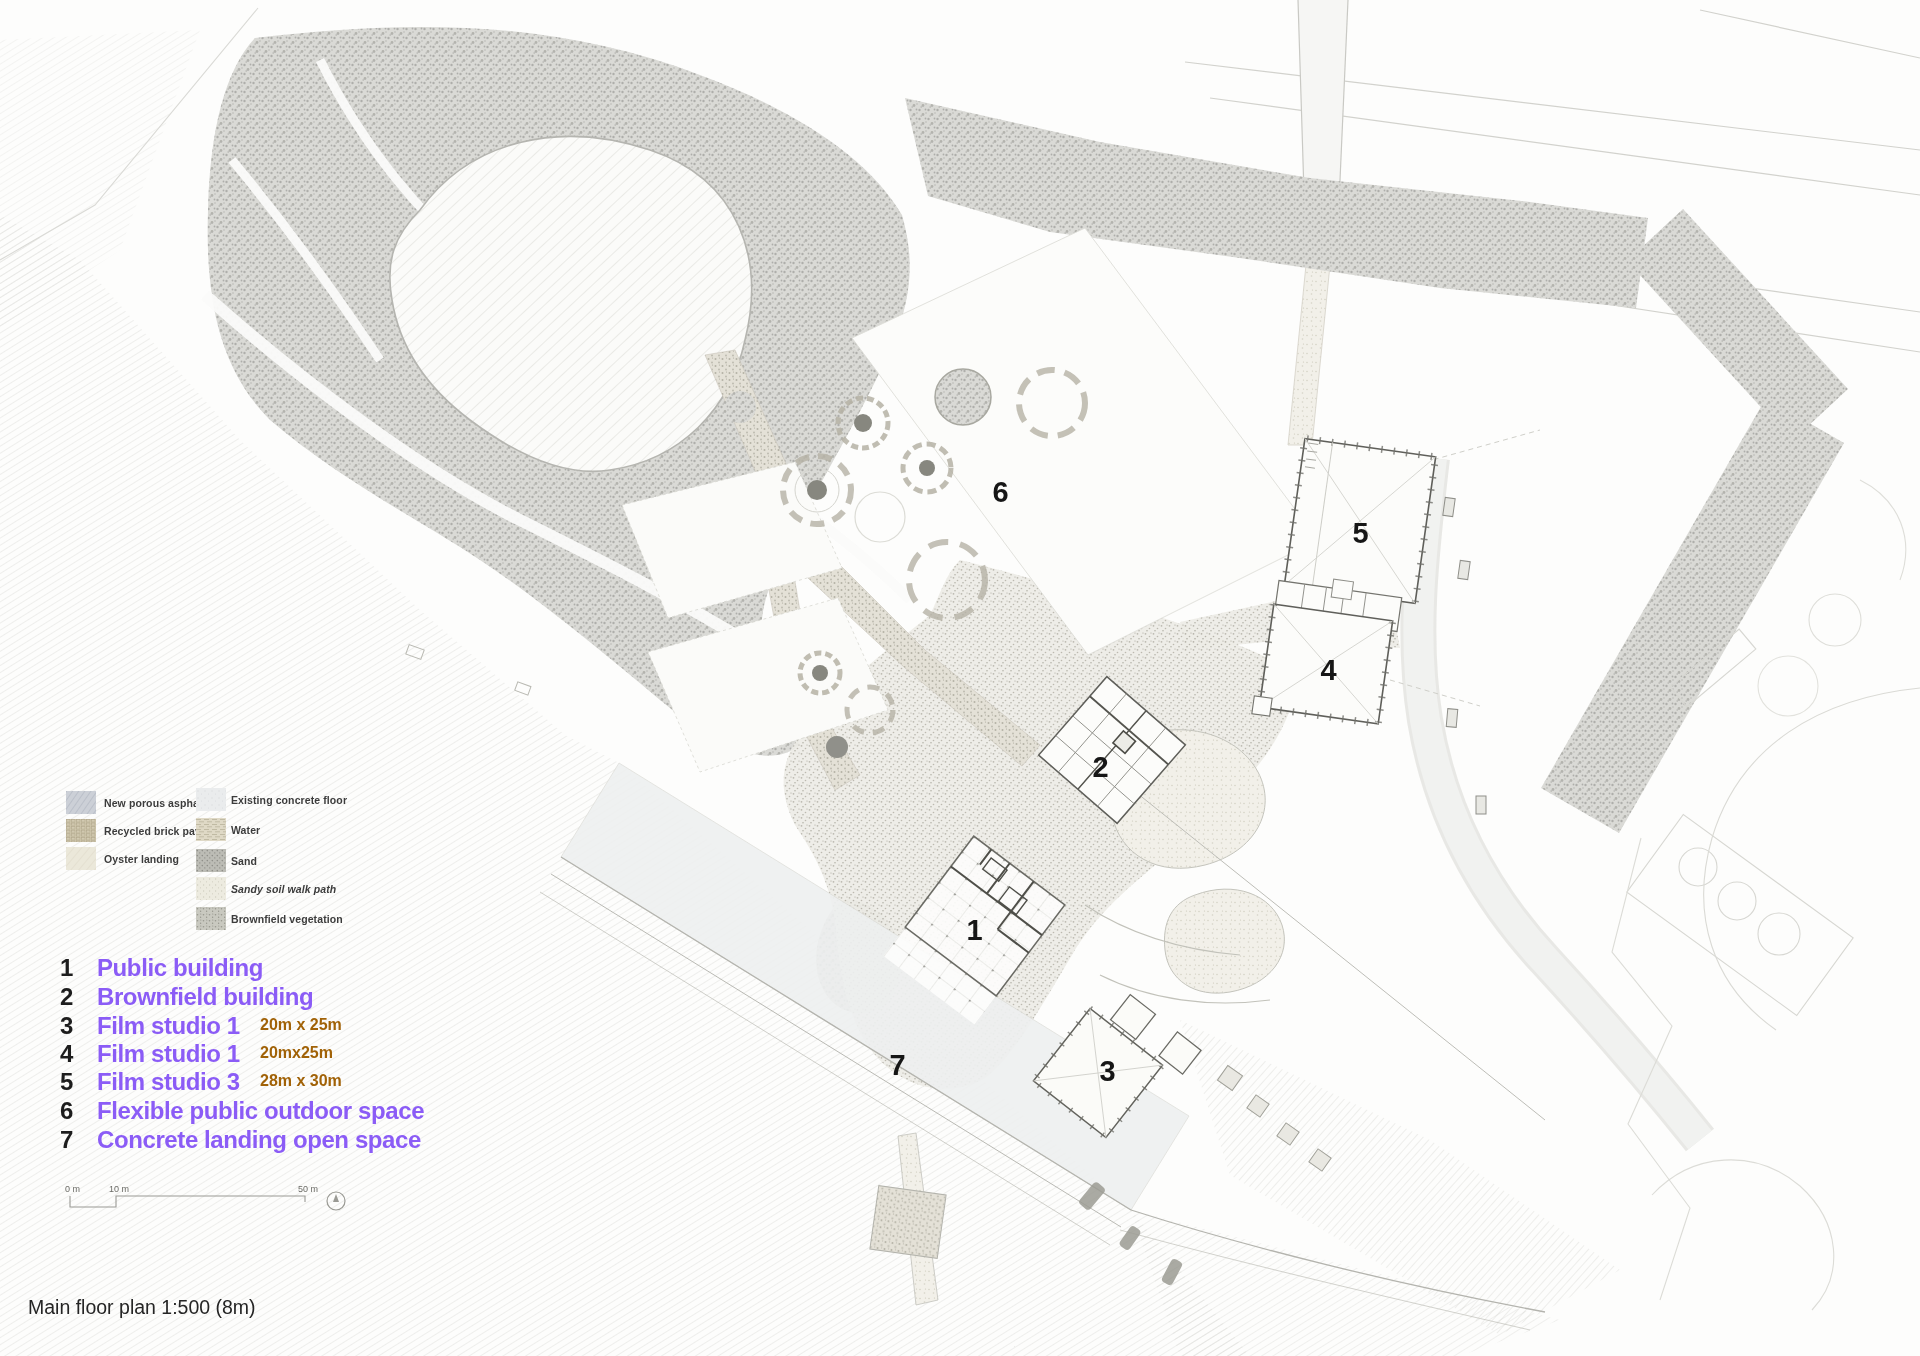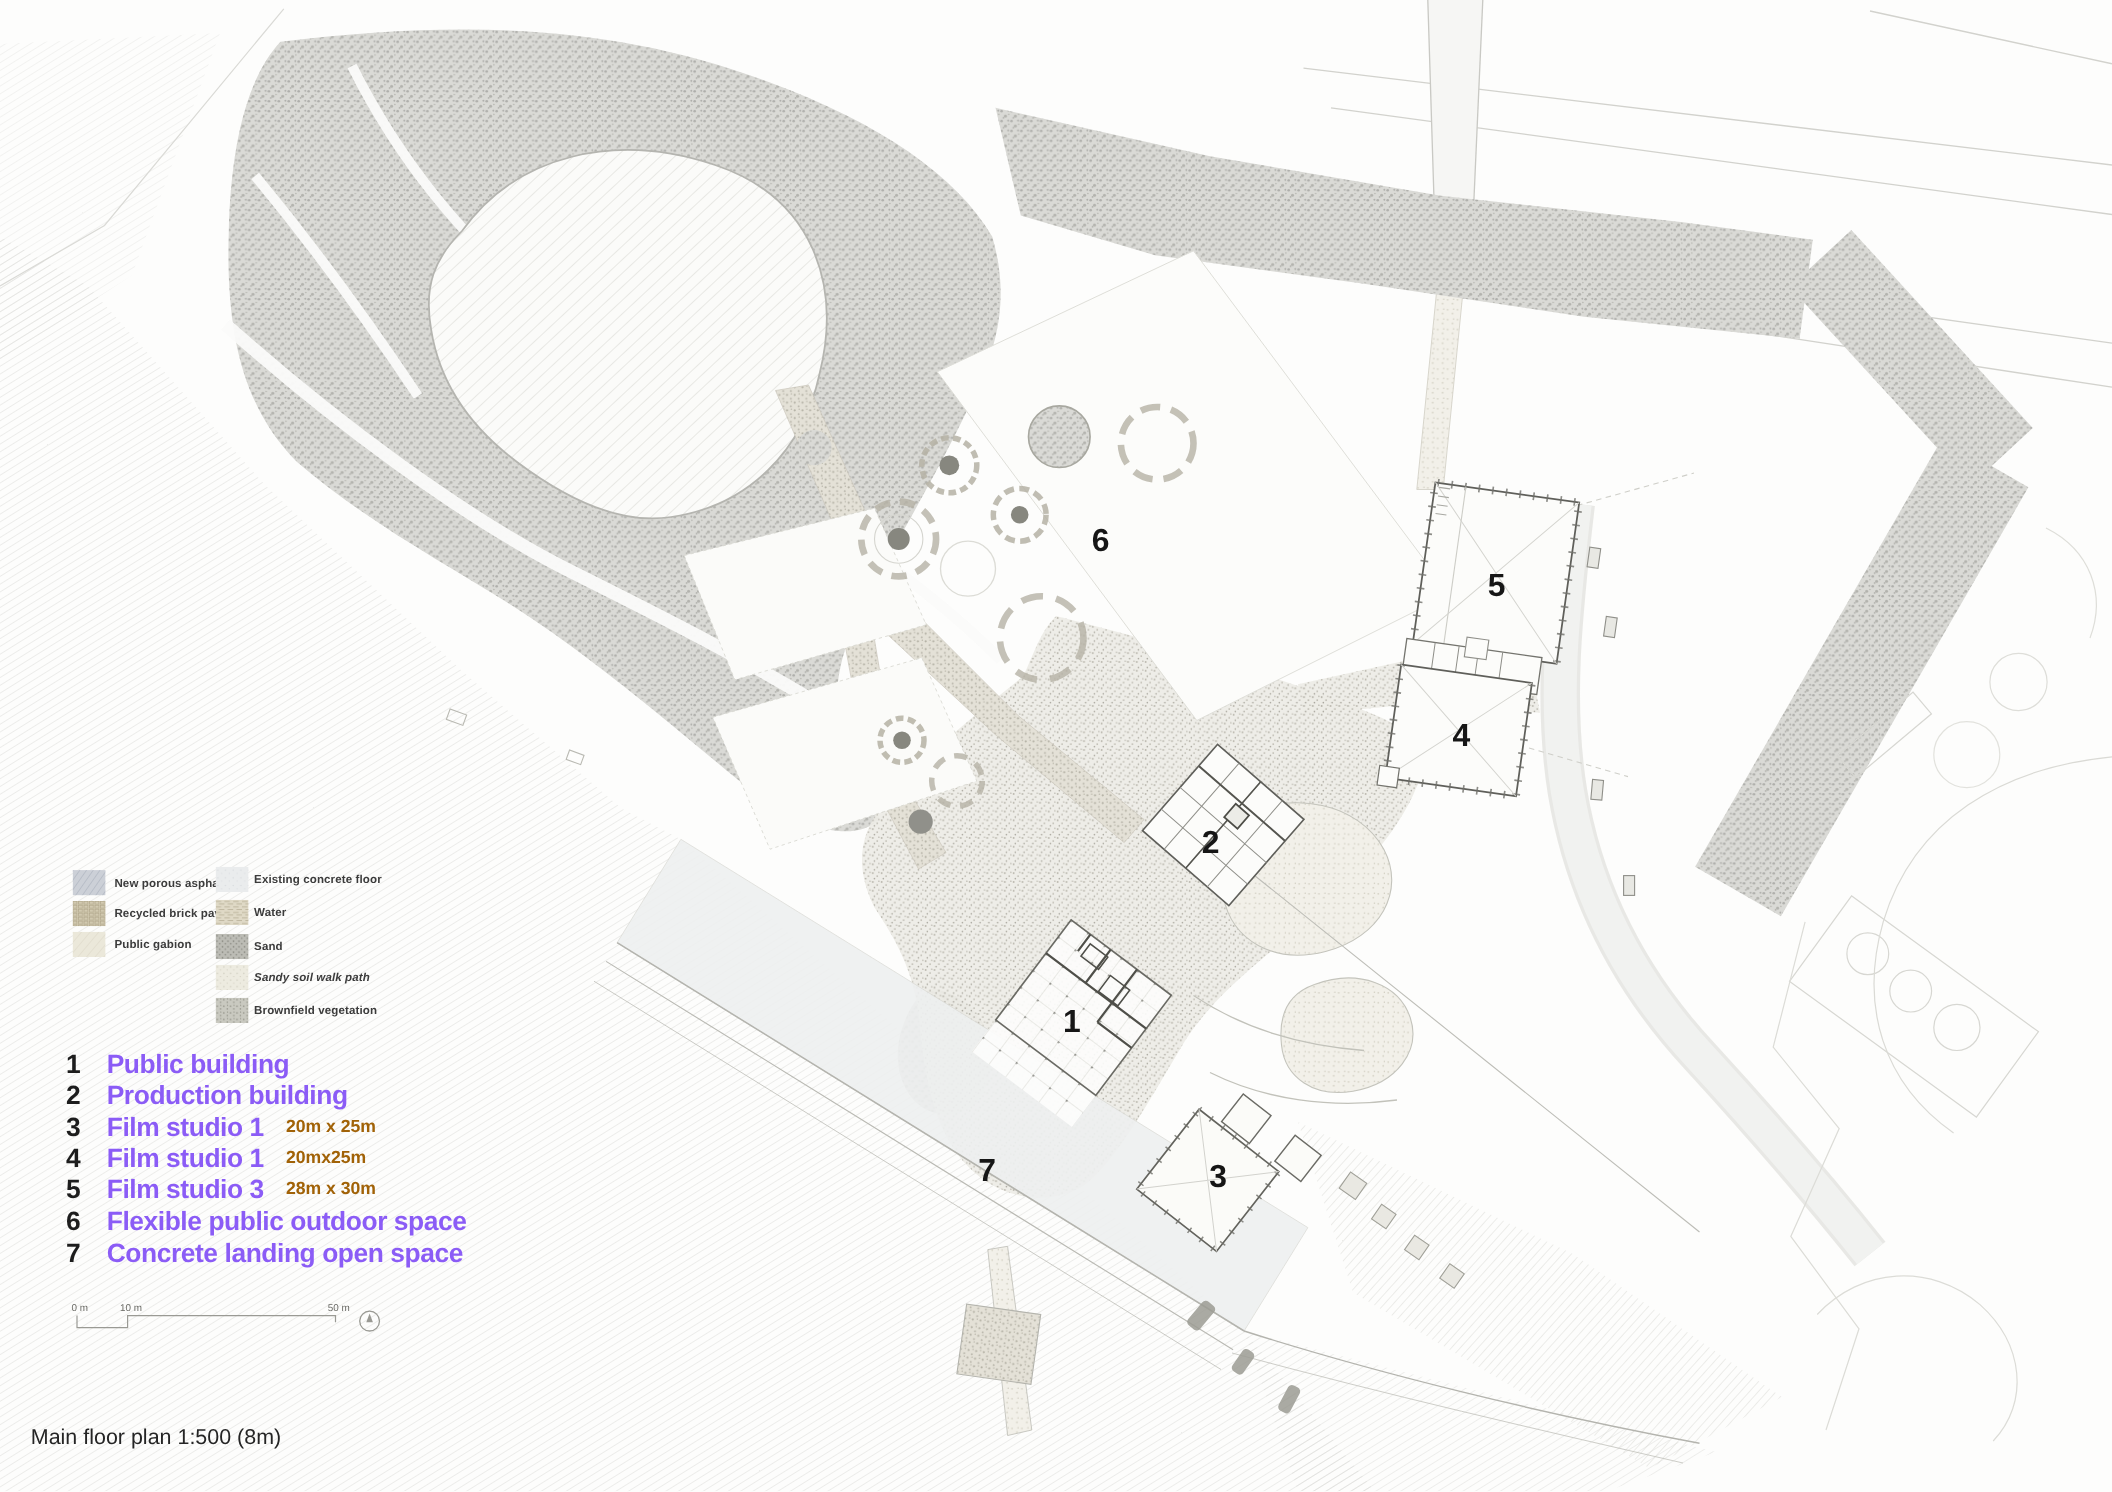--- a/index.html
+++ b/index.html
@@ -376,21 +376,21 @@
         </span>
     <span class="lg-tx">Recycled brick paving</span>
   </div>
   <div class="lg-item" style="left:0;top:59px;">
     <span class="lg-sw">
           <svg width="30" height="23">
             <rect width="30" height="23" fill="#ebe8da"></rect>
             <rect width="30" height="23" fill="url(#pSwOyster)"></rect>
           </svg>
         </span>
-    <span class="lg-tx">Public gabion</span>
+    <span class="lg-tx">Oyster landing</span>
   </div>
   <div class="lg-item" style="left:130px;top:0;">
     <span class="lg-sw">
           <svg width="30" height="23">
             <rect width="30" height="23" fill="#eaeced"></rect>
             <rect width="30" height="23" fill="url(#pSwConcrete)"></rect>
           </svg>
         </span>
     <span class="lg-tx" style="left:35px;">Existing concrete floor</span>
   </div>
@@ -433,21 +433,21 @@
 </div>
 
 <div id="key-list" class="overlay">
   <div class="kl-row" style="top:6px;">
         <span class="kl-num">1</span>
         <span class="kl-lab">Public building</span>
         <span class="kl-det"></span>
       </div>
   <div class="kl-row" style="top:35px;">
         <span class="kl-num">2</span>
-        <span class="kl-lab">Production building</span>
+        <span class="kl-lab">Brownfield building</span>
         <span class="kl-det"></span>
       </div>
   <div class="kl-row" style="top:64px;">
         <span class="kl-num">3</span>
         <span class="kl-lab">Film studio 1</span>
         <span class="kl-det">20m x 25m</span>
       </div>
   <div class="kl-row" style="top:92px;">
         <span class="kl-num">4</span>
         <span class="kl-lab">Film studio 1</span>

